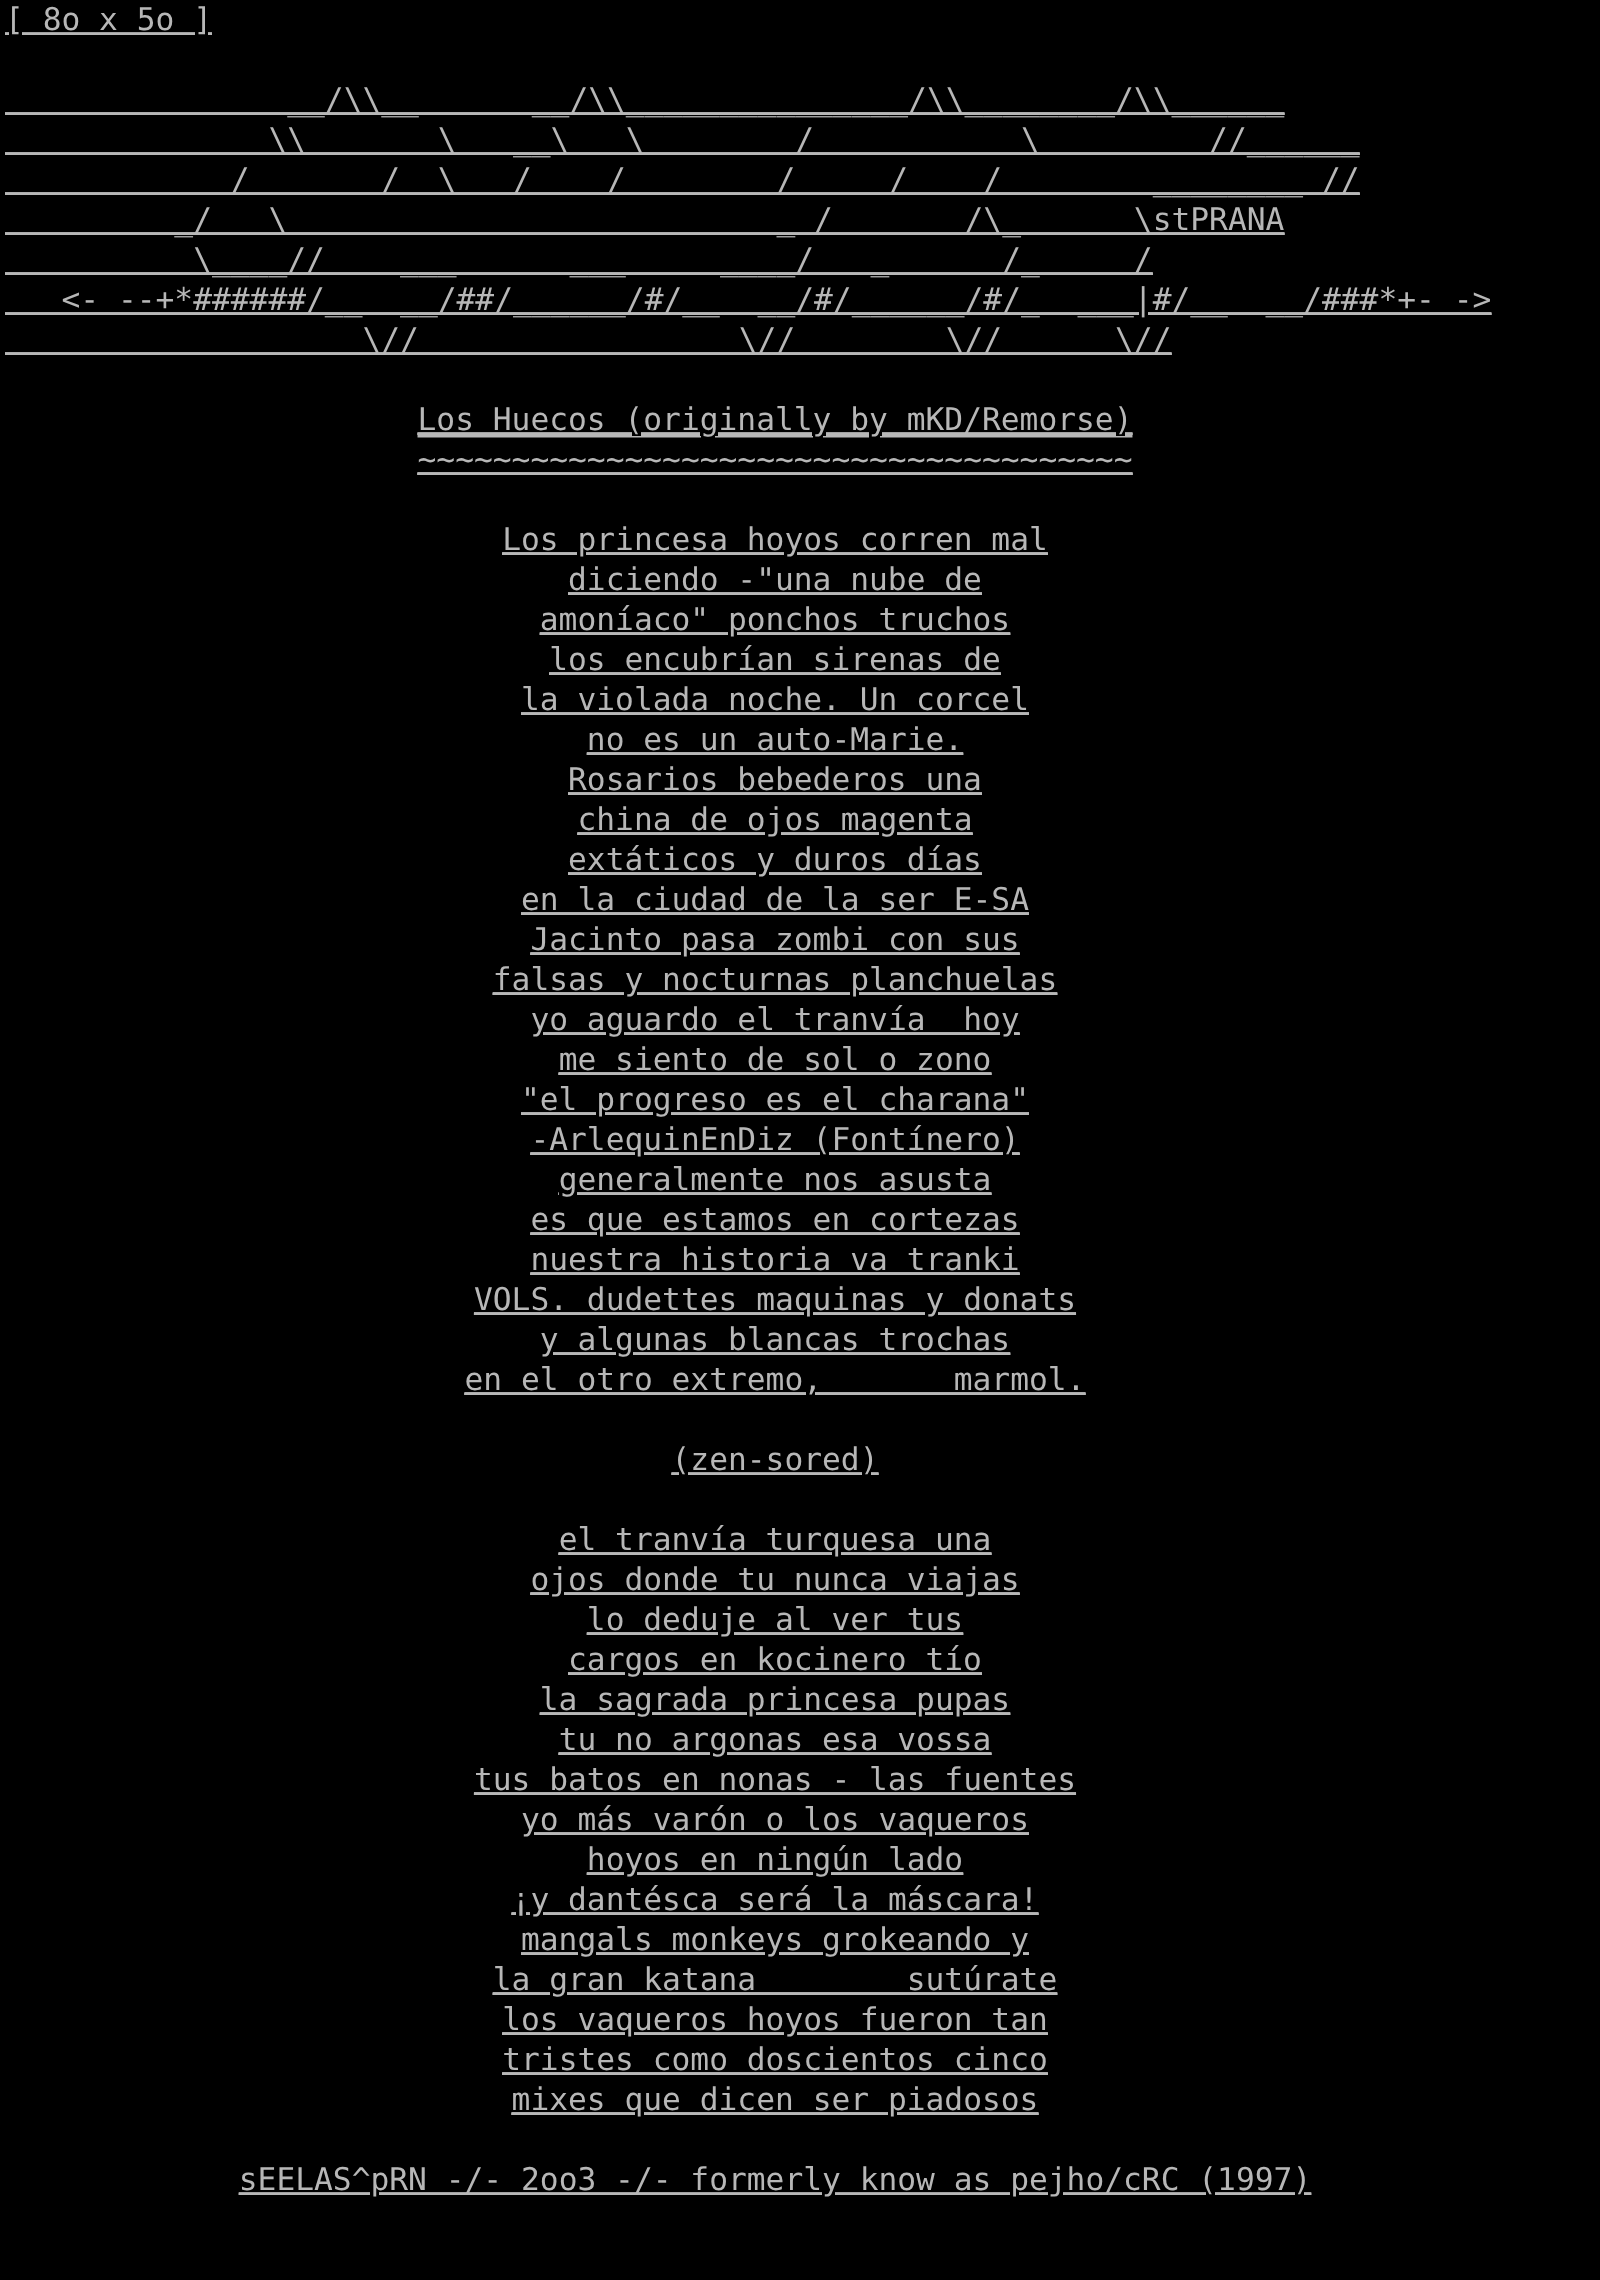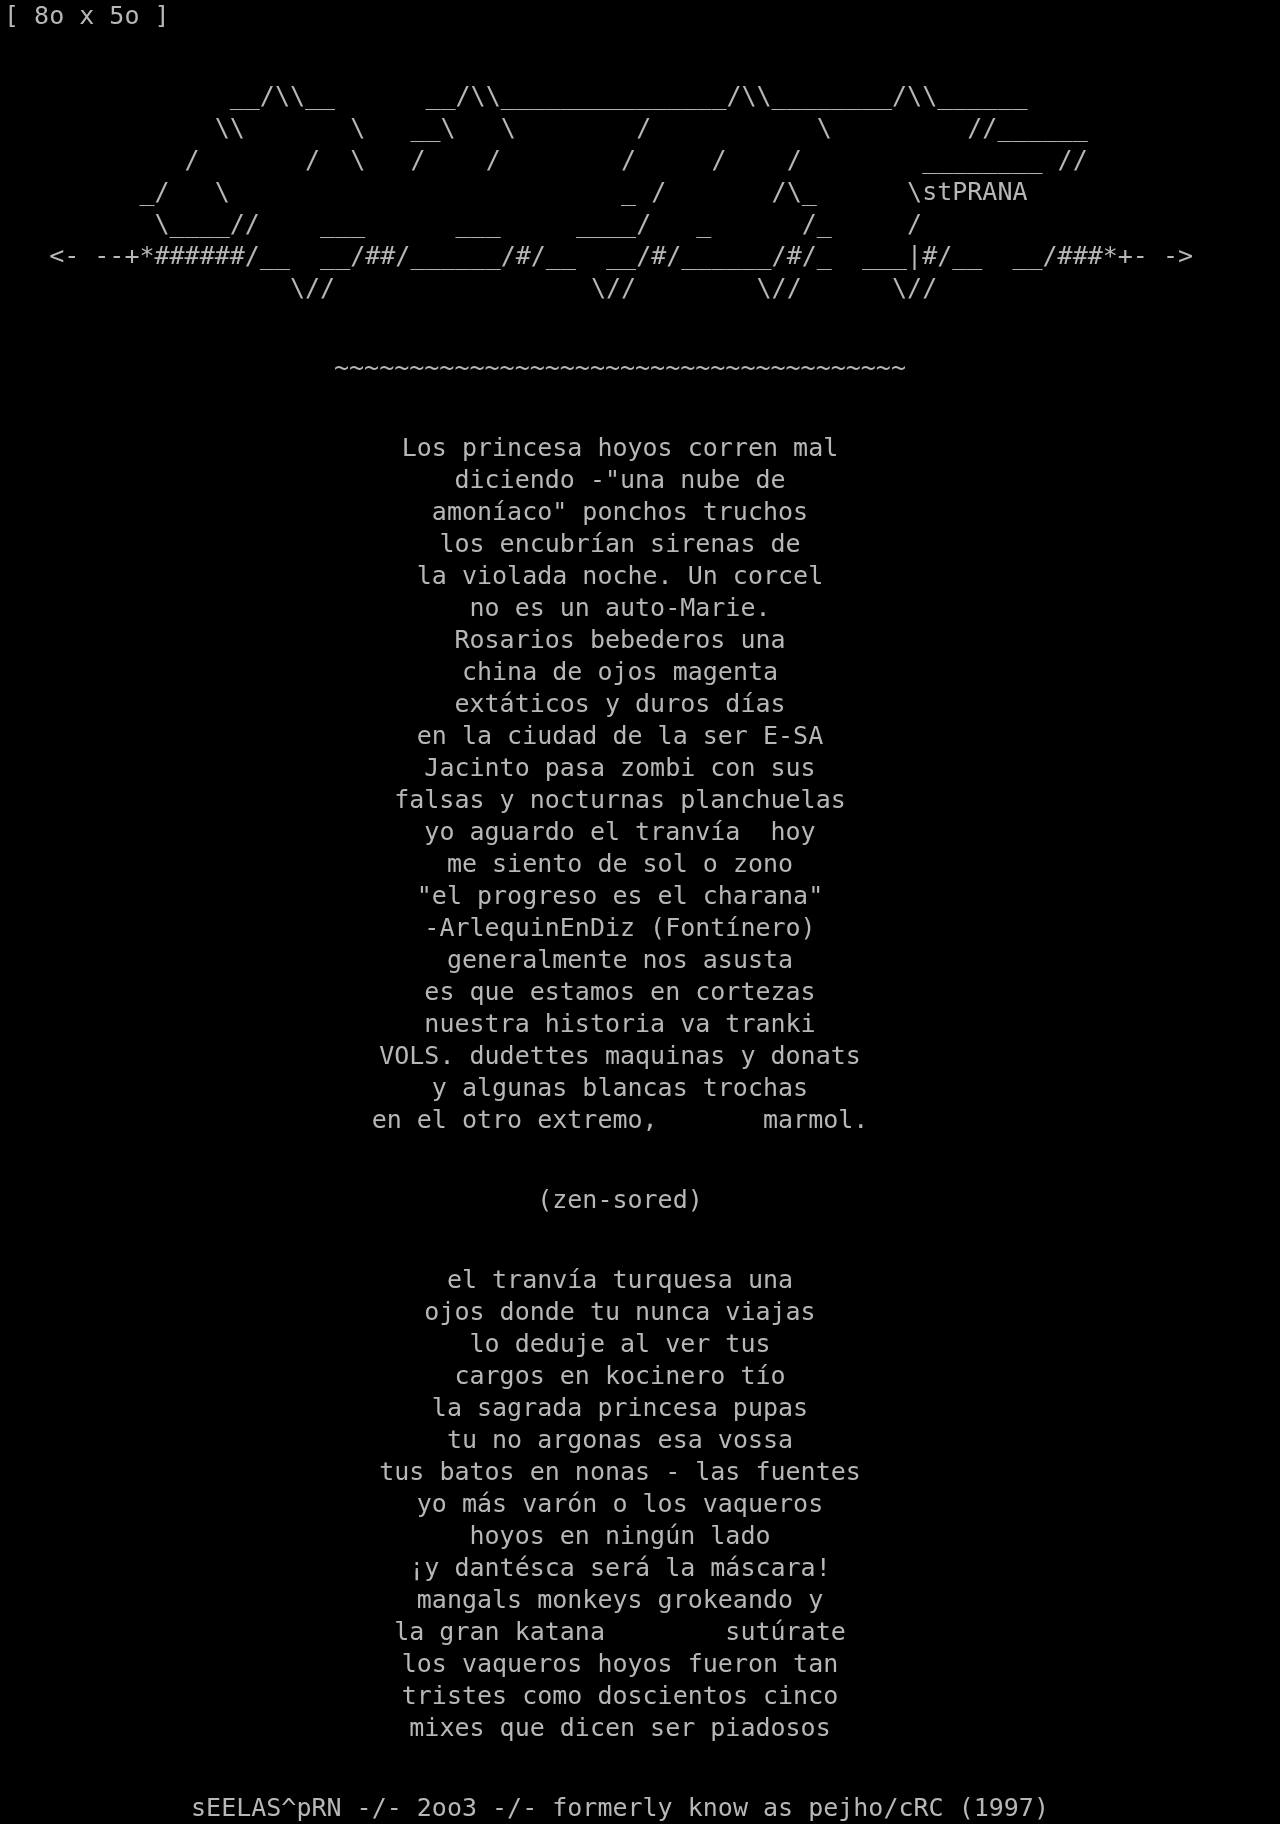--- a/index.html
+++ b/index.html
@@ -1,33 +1,33 @@
 <!DOCTYPE html>
 <html><head>
 <meta charset="utf-8">
 <style>
-  * { margin: 0; padding: 0; box-sizing: border-box; }
+  * { margin: 0; padding: 0; box-sizing: border-box; text-decoration: underline; }
   html, body { background: #000; }
   body {
     width: 1280px;
     height: 1824px;
     overflow: hidden;
     font-family: "DejaVu Sans Mono", "Liberation Mono", monospace;
     font-size: 25px;
     line-height: 32px;
     color: #b7b7b7;
     padding-left: 4px;
   }
   pre, .line, .clist div {
     font-family: "DejaVu Sans Mono", "Liberation Mono", monospace;
     font-size: 25px;
     line-height: 32px;
     white-space: pre;
   }
-  .mt1 { margin-top: 48px; }
+  .mt1 { margin-top: 32px; }
   .centered { width: 1232px; text-align: center; }
   .underlined {
     text-decoration: underline;
     text-underline-offset: 4px;
     text-decoration-thickness: 2px;
   }
 </style>
 </head>
 <body>
 
@@ -39,20 +39,21 @@
       <div>               __/\\__      __/\\_______________/\\________/\\______</div>
       <div>              \\       \   __\   \        /           \         //______</div>
       <div>            /       /  \   /    /        /     /    /        ________ //</div>
       <div>         _/   \                          _ /       /\_      \stPRANA</div>
       <div>          \____//    ___      ___     ____/   _      /_     /</div>
       <div>   &lt;- --+*######/__  __/##/______/#/__  __/#/______/#/_  ___|#/__  __/###*+- -&gt;</div>
       <div>                   \//                 \//        \//      \//</div>
     </div>
 
   <div class="mt1">
+    <div class="line centered underlined">Los Huecos (originally by mKD/Remorse)</div>
     <div class="line centered">~~~~~~~~~~~~~~~~~~~~~~~~~~~~~~~~~~~~~~</div>
   </div>
 
   <div class="mt1 clist centered">
       <div>Los princesa hoyos corren mal</div>
       <div>diciendo -"una nube de</div>
       <div>amoníaco" ponchos truchos</div>
       <div>los encubrían sirenas de</div>
       <div>la violada noche. Un corcel</div>
       <div>no es un auto-Marie.</div>

